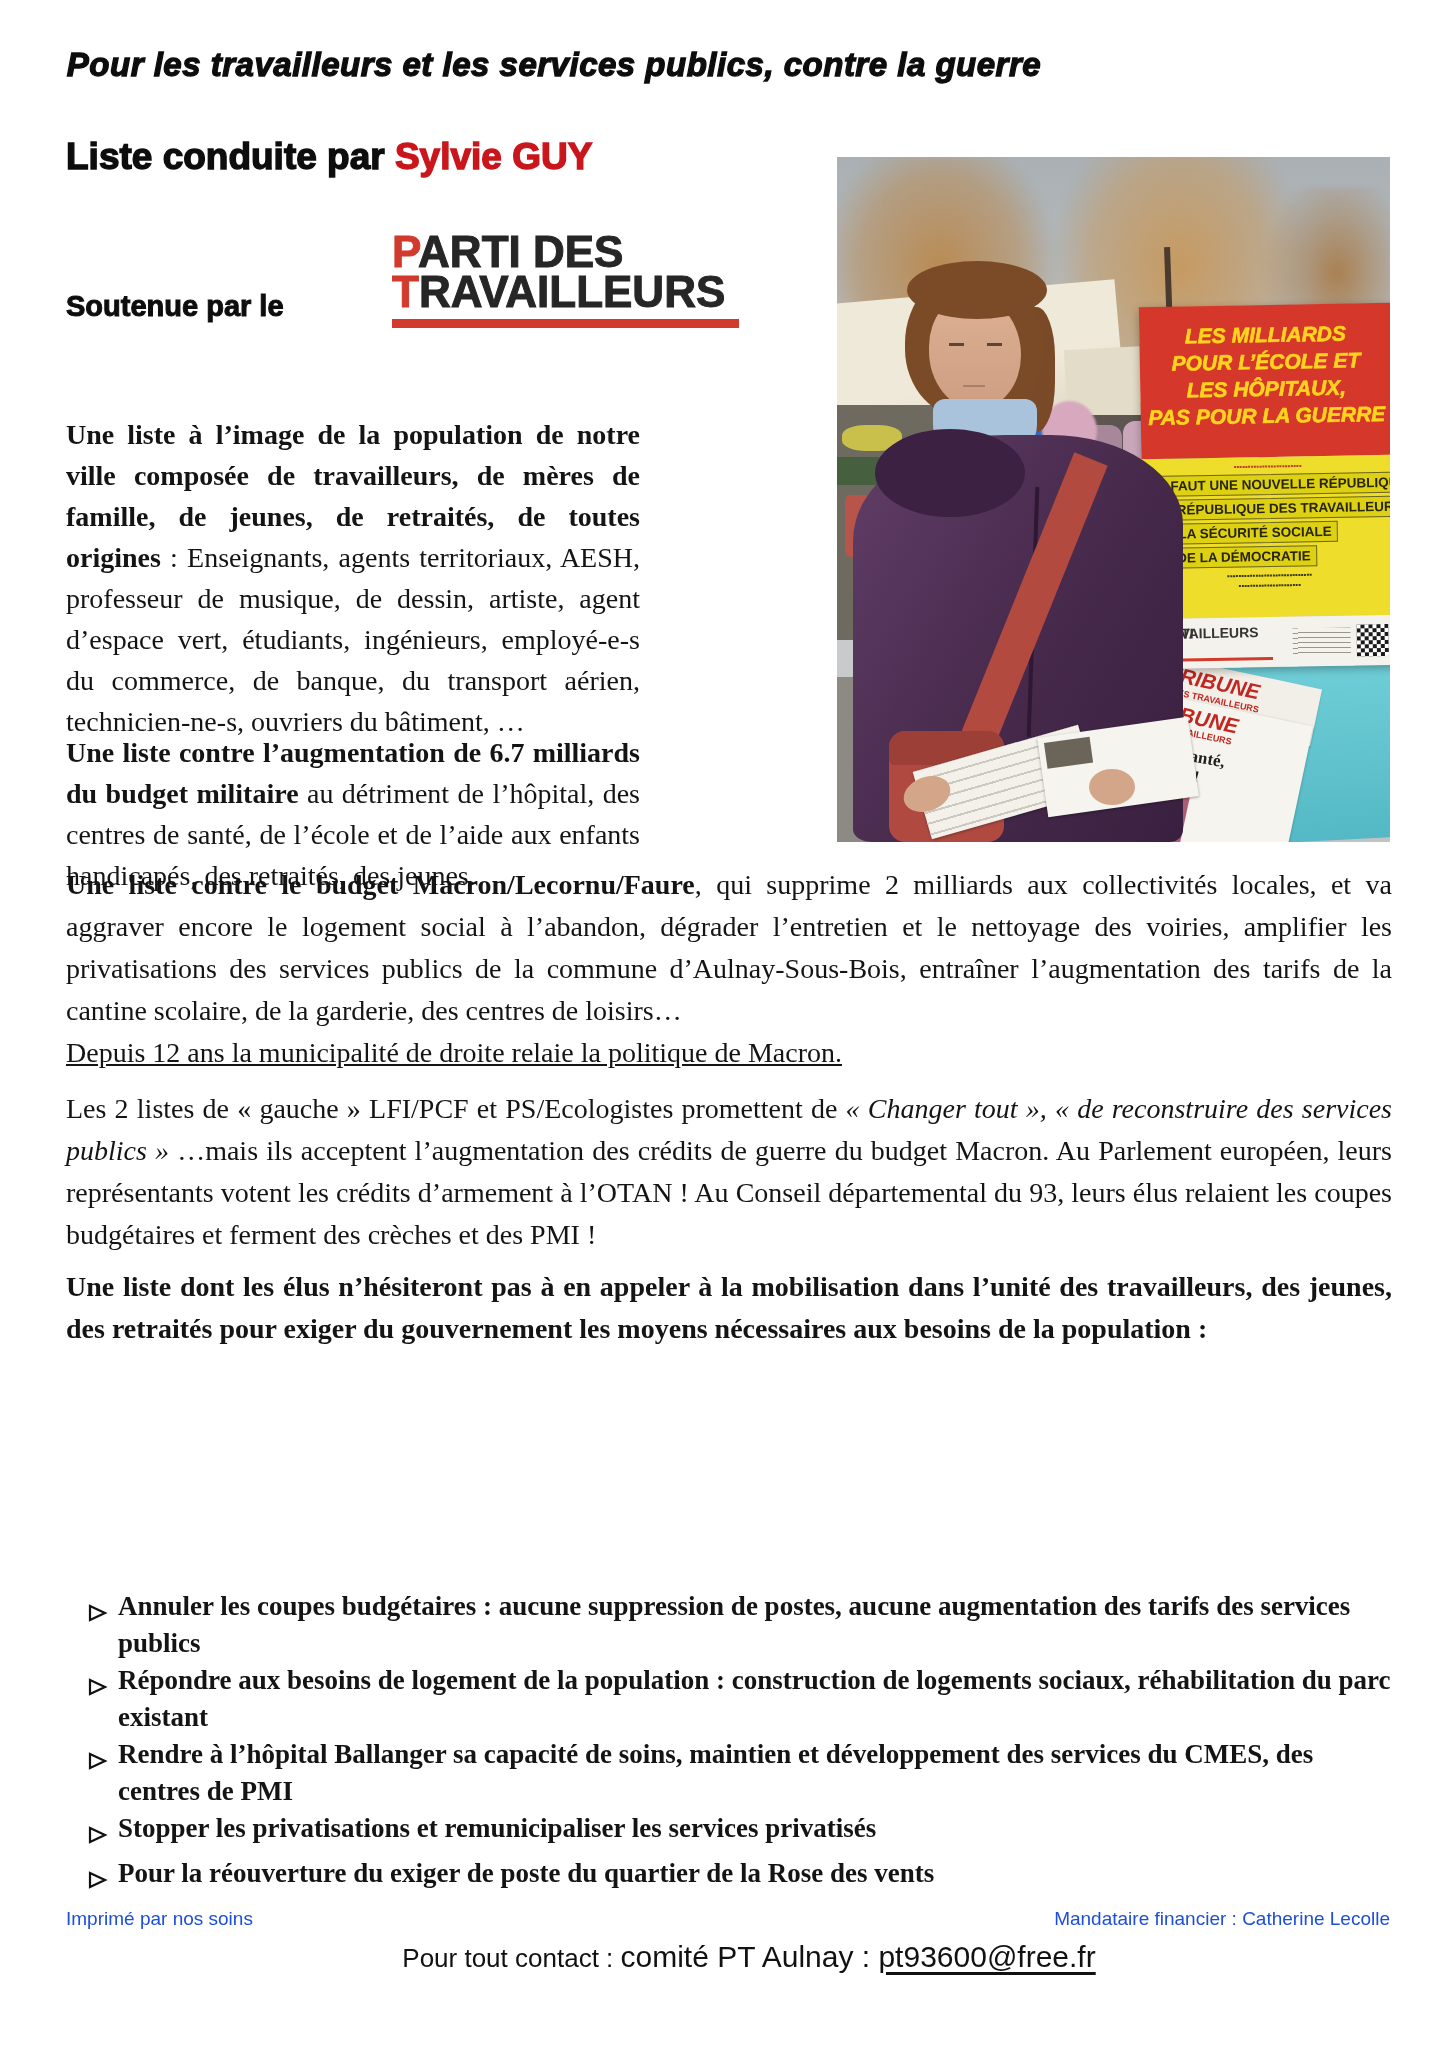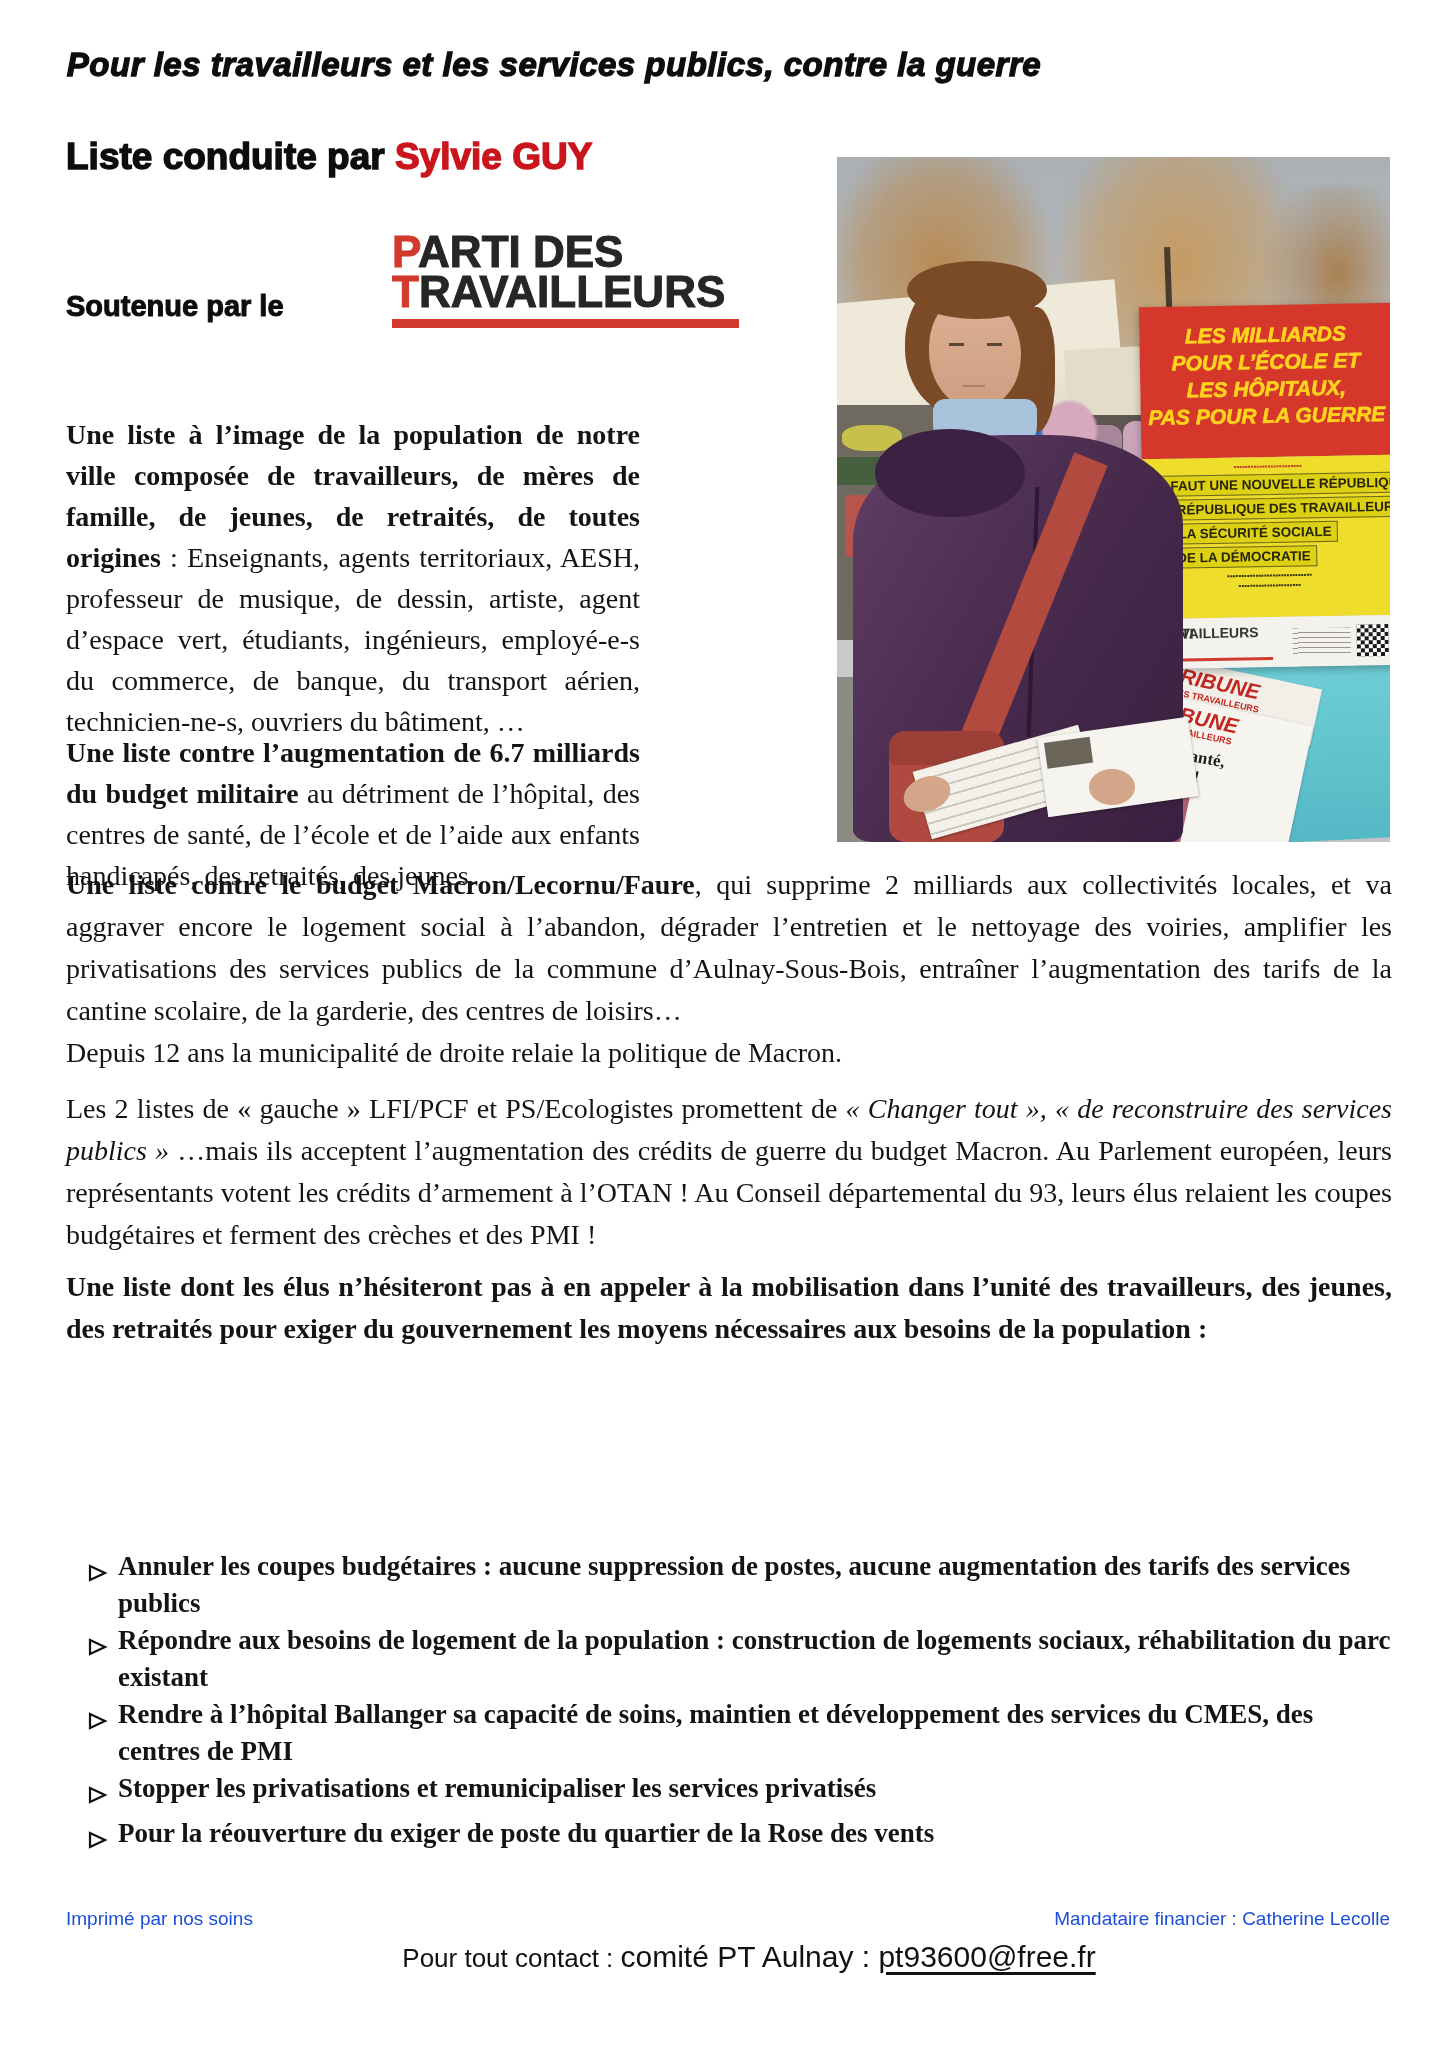--- a/index.html
+++ b/index.html
@@ -21,25 +21,25 @@
   .logo .ini{color:#d13a2c;-webkit-text-stroke:1px #d13a2c;}
   .logo-bar{margin-top:7px;width:347px;height:9px;background:#d13a2c;}
 
   
   .col{position:absolute;left:66px;width:574px;text-align:justify;
        font-size:28px;line-height:41px;margin-top:46px;}
   .p1{top:368px;} .p2{top:686px;}
   .lower{position:absolute;left:66px;top:864px;width:1326px;font-size:28px;line-height:42px;}
   .lower p{margin:0;text-align:justify;}
   .lower .gap14{margin-bottom:14px;} .lower .gap10{margin-bottom:10px;}
-  .line-left{text-align:left;}
+  .line-left{text-align:left;text-decoration:underline;}
   b{font-weight:bold;} .it{font-style:italic;}
 
   
-  .bullets{position:absolute;left:66px;top:1548px;width:1326px;
+  .bullets{position:absolute;left:66px;top:1588px;width:1326px;
            font-weight:bold;font-size:27px;line-height:37px;}
   .bli{display:flex;}
   .bmk{flex:none;width:30px;margin-left:22px;padding-top:8px;}
   .btx{flex:1;text-align:left;}
 
   
   .contact{position:absolute;left:66px;top:1940px;width:1326px;text-align:center;
            font-family:"Liberation Sans",sans-serif;font-size:26px;color:#111;padding-left:40px;box-sizing:border-box;}
   .contact .big{font-size:30px;}
   .contact a{color:#111;text-decoration:underline;text-underline-offset:5px;margin-top:32px;}

